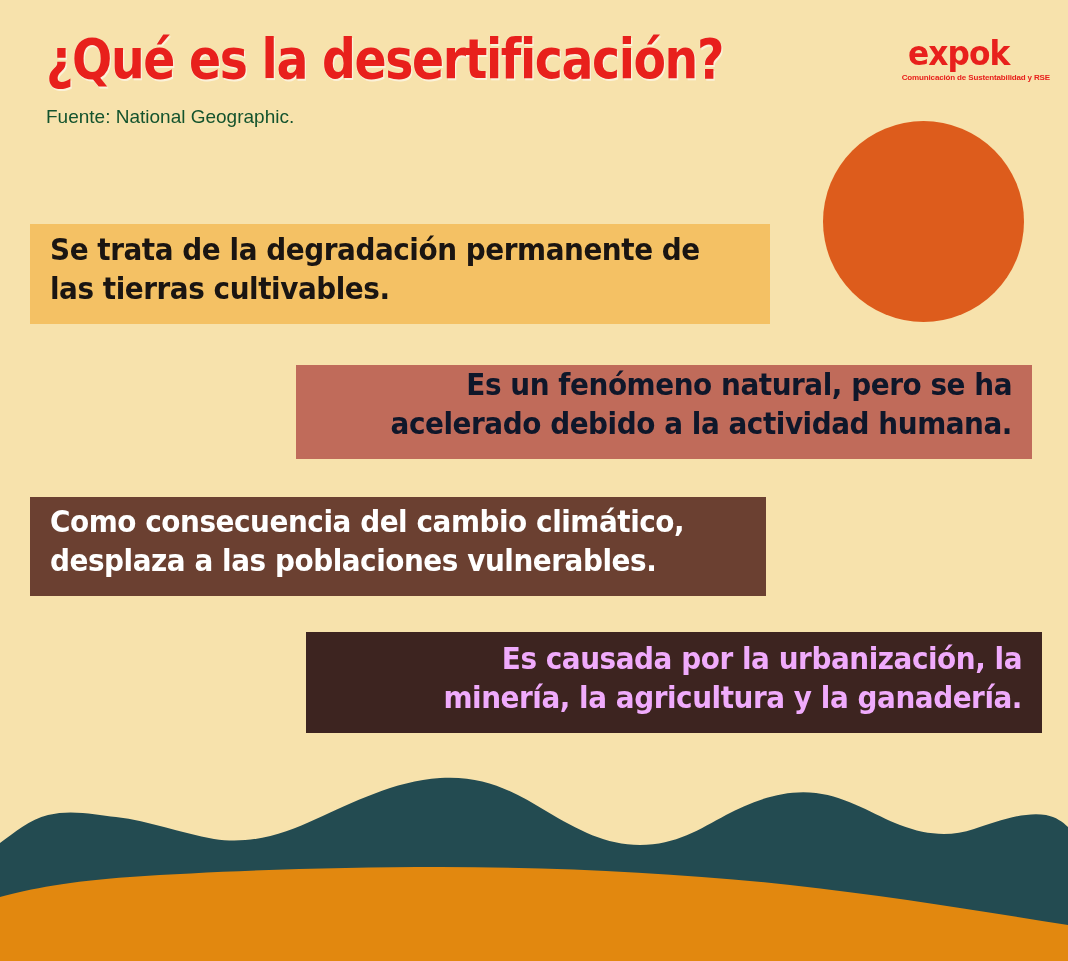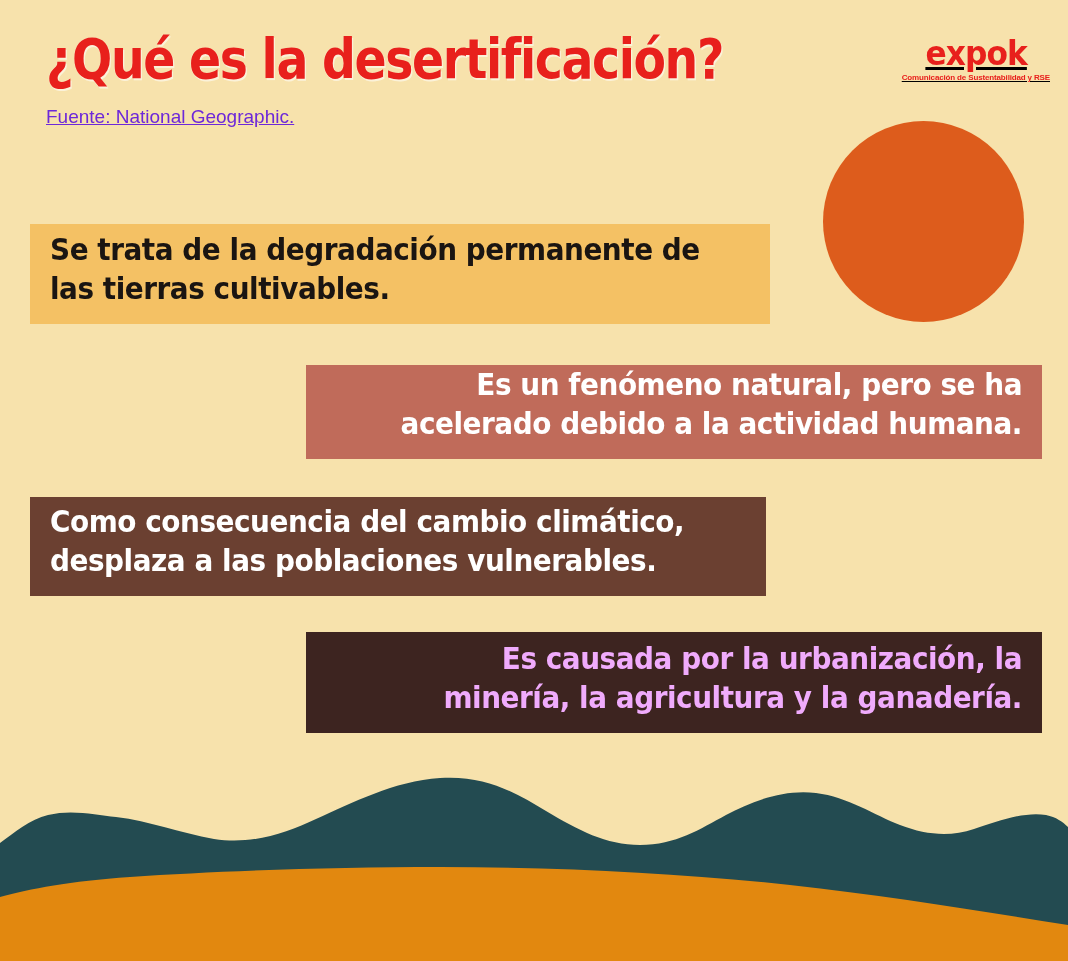--- a/index.html
+++ b/index.html
@@ -66,33 +66,31 @@
        1.5px 1.5px 0 rgba(255,255,255,0.55),
       -0.5px -0.5px 0 rgba(255,255,255,0.30);
   }
   .subtitle {
     position: absolute;
     left: 46px;
     top: 105px;
     margin: 0;
     font-size: 19px;
     line-height: 24px;
-    color: #6d28d9;
+    color: #14532d;
     white-space: nowrap;
-    text-decoration: underline;
   }
 
   
   .logo {
     position: absolute;
     right: 18px;
     top: 36px;
-    text-align: center;
+    text-align: left;
     z-index: 6;
-    text-decoration: underline;
   }
   .logo-word {
     font-family: "DejaVu Sans", sans-serif;
     font-weight: bold;
     font-size: 34px;
     line-height: 34px;
     letter-spacing: -1px;
     color: #E8201C;
     transform: scaleX(0.92);
     transform-origin: center;
@@ -133,23 +131,23 @@
     transform-origin: right center;
     text-align: right;
   }
 
   .s1 {
     left: 30px;  top: 224px;  width: 740px;  height: 100px;
     background: #F4C164;
     color: #1A1512;
   }
   .s2 {
-    left: 306px; top: 365px;  width: 736px;  height: 94px;
+    left: 296px; top: 365px;  width: 736px;  height: 94px;
     background: #C06B5A;
-    color: #ffffff;
+    color: #0f172a;
   }
   .s3 {
     left: 30px;  top: 497px;  width: 736px;  height: 99px;
     background: #6B4031;
     color: #FFFFFF;
   }
   .s4 {
     left: 306px; top: 632px;  width: 736px;  height: 101px;
     background: #3D2420;
     color: #f0abfc;

